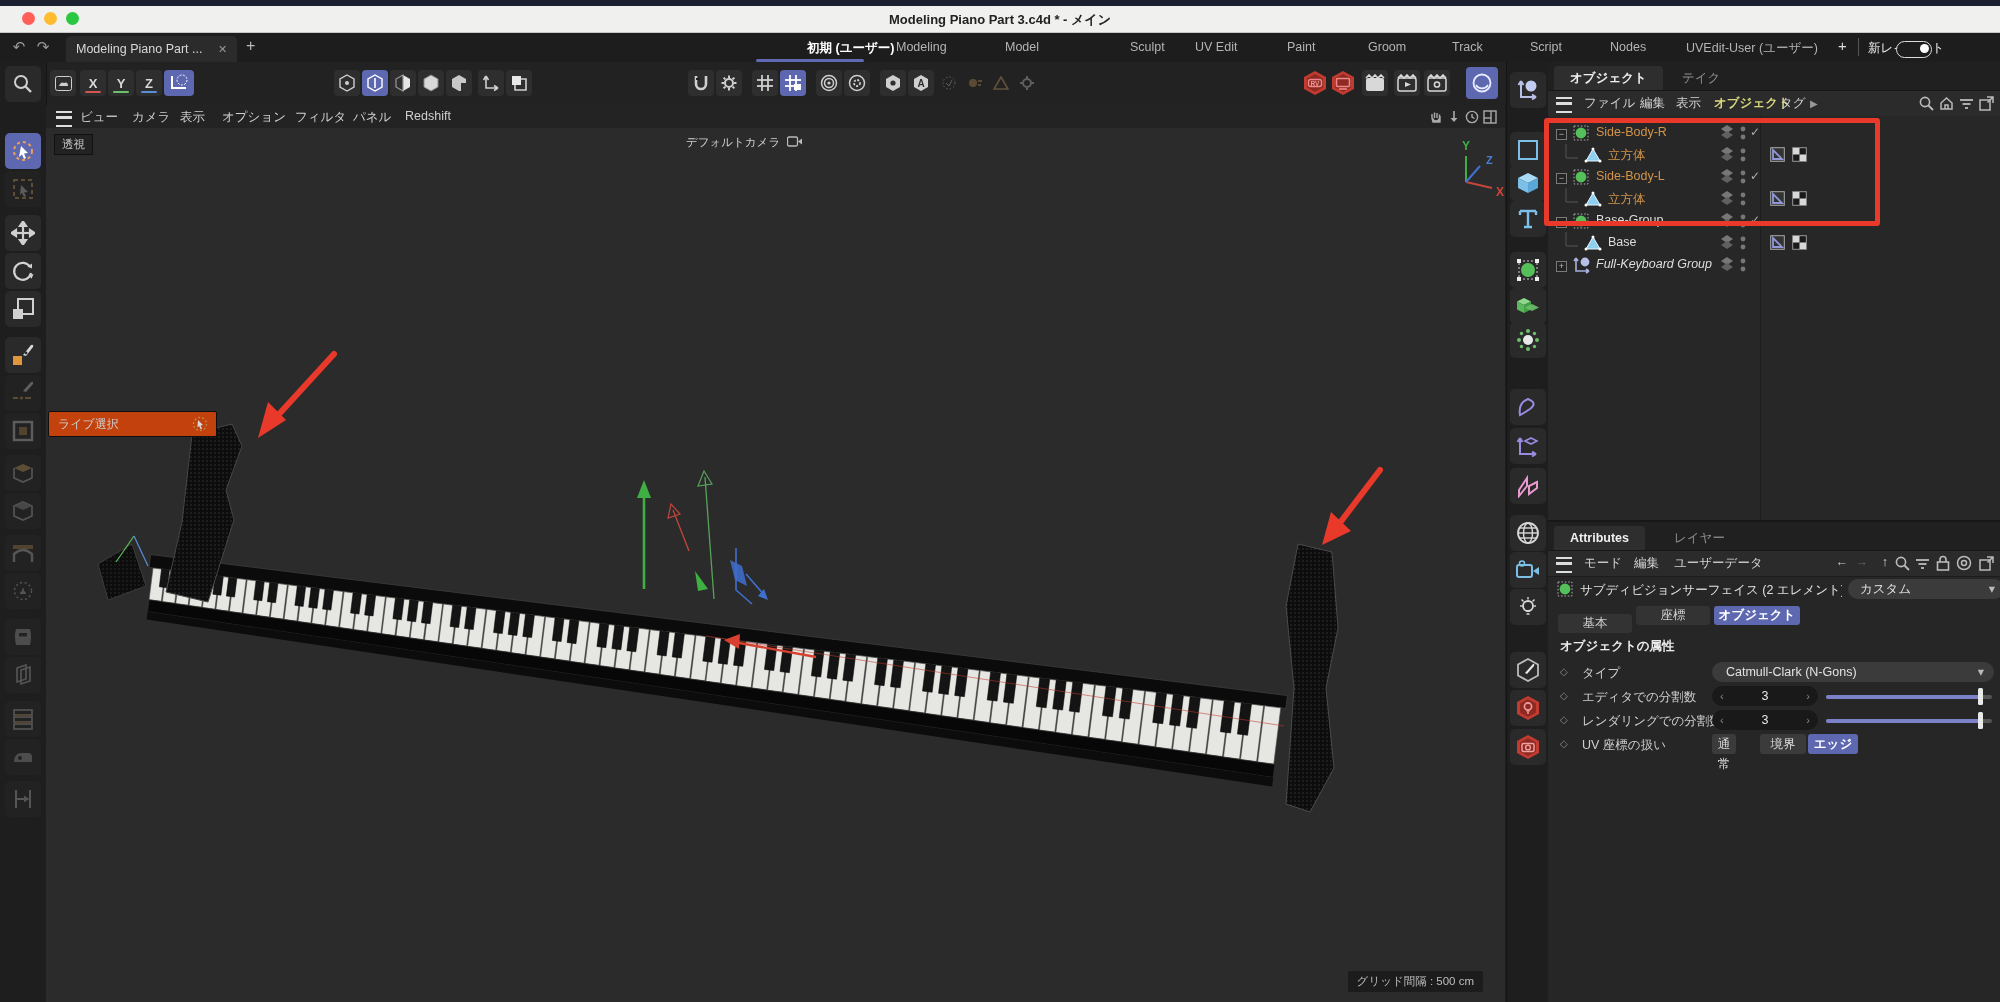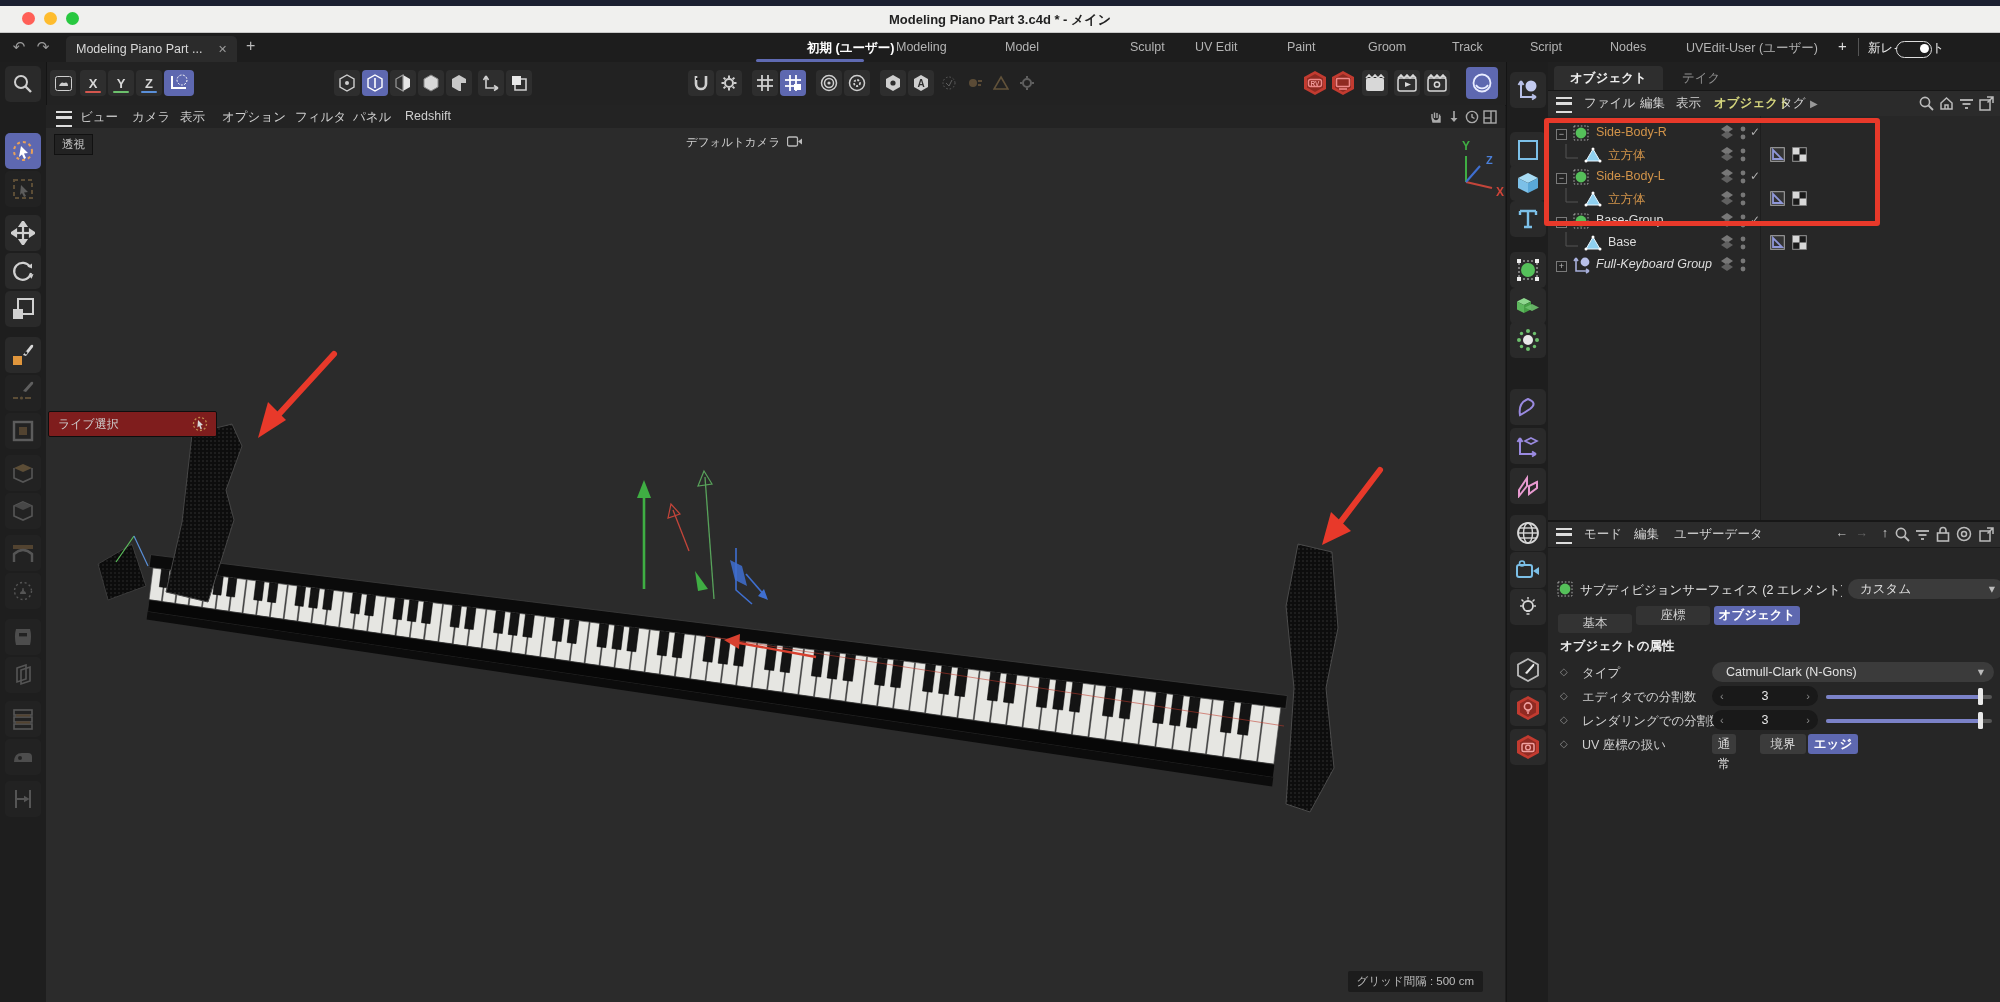--- a/index.html
+++ b/index.html
@@ -42,21 +42,21 @@
   
   .rstrip{left:1506px;top:62px;width:42px;height:940px;background:#1e1e1e;border-left:1px solid #141414;}
   .sbtn{position:absolute;left:3px;width:36px;height:36px;background:#2a2a2a;border-radius:5px;
         display:flex;align-items:center;justify-content:center;}
   
   .viewport{left:46px;top:105px;width:1459px;height:897px;background:#2b2b2b;}
   .vpmenu{left:0;top:0;width:100%;height:23px;background:#232323;border-bottom:1px solid #191919;}
   .vpmi{top:4px;color:#cfcfcf;}
   .vpcanvas{left:0;top:23px;width:1459px;height:874px;background:#2b2b2b;overflow:hidden;}
   .vplabel{background:#222;color:#c8c8c8;padding:2px 7px;border:1px solid #111;font-size:11.5px;}
-  .livebox{left:2px;top:283px;width:158px;height:24px;background:#7f1d1d;border:1px solid #0e0e0e;
+  .livebox{left:2px;top:283px;width:158px;height:24px;background:#c2410c;border:1px solid #0e0e0e;
            border-radius:2px;color:#cfcfcf;line-height:24px;padding-left:9px;font-size:12px;}
   .gridinfo{right:22px;bottom:10px;background:#1c1c1c;color:#bdbdbd;padding:3px 9px;font-size:11.5px;border-radius:2px;}
   
   .rpanel{left:1548px;top:62px;width:452px;height:940px;background:#262626;}
   .ptabbar{height:28px;background:#202020;border-bottom:1px solid #171717;position:relative;}
   .ptab{position:absolute;top:4px;height:24px;line-height:24px;padding:0 16px;color:#8d8d8d;}
   .ptab.active{background:#2e2e2e;color:#efefef;font-weight:bold;border-radius:4px 4px 0 0;}
   .pmenu{height:25px;background:#2b2b2b;border-bottom:1px solid #1b1b1b;position:relative;}
   .pmi{position:absolute;top:4px;color:#d4d4d4;}
   .pmi.yellow{color:#d6d77e;font-weight:bold;}
@@ -1042,20 +1042,24 @@
             <polygon points="7,6 13,10 7,14 1,10" fill="#606060"></polygon>
           </svg>
         <svg width="6" height="16" style="position:absolute;left:192px;top:3px;">
             <circle cx="3" cy="4" r="2.4" fill="#777"></circle>
             <circle cx="3" cy="12" r="2.4" fill="#777"></circle>
           </svg>
       </div>
     </div>
 
     <div class="attr">
+      <div class="ptabbar">
+        <div class="ptab active" style="left:6px;">Attributes</div>
+        <div class="ptab" style="left:110px;">レイヤー</div>
+      </div>
       <div class="pmenu">
         <div class="burger"></div>
         <div class="pmi" style="left:36px;">モード</div>
         <div class="pmi" style="left:86px;">編集</div>
         <div class="pmi" style="left:126px;">ユーザーデータ</div>
         <div class="pmi" style="right:152px;color:#cfcfcf;">←</div>
         <div class="pmi" style="right:132px;color:#666;">→</div>
         <div class="pmi" style="right:112px;">↑</div>
         <div class="abs" style="right:90px;top:5px;">
             <svg width="15" height="15">

